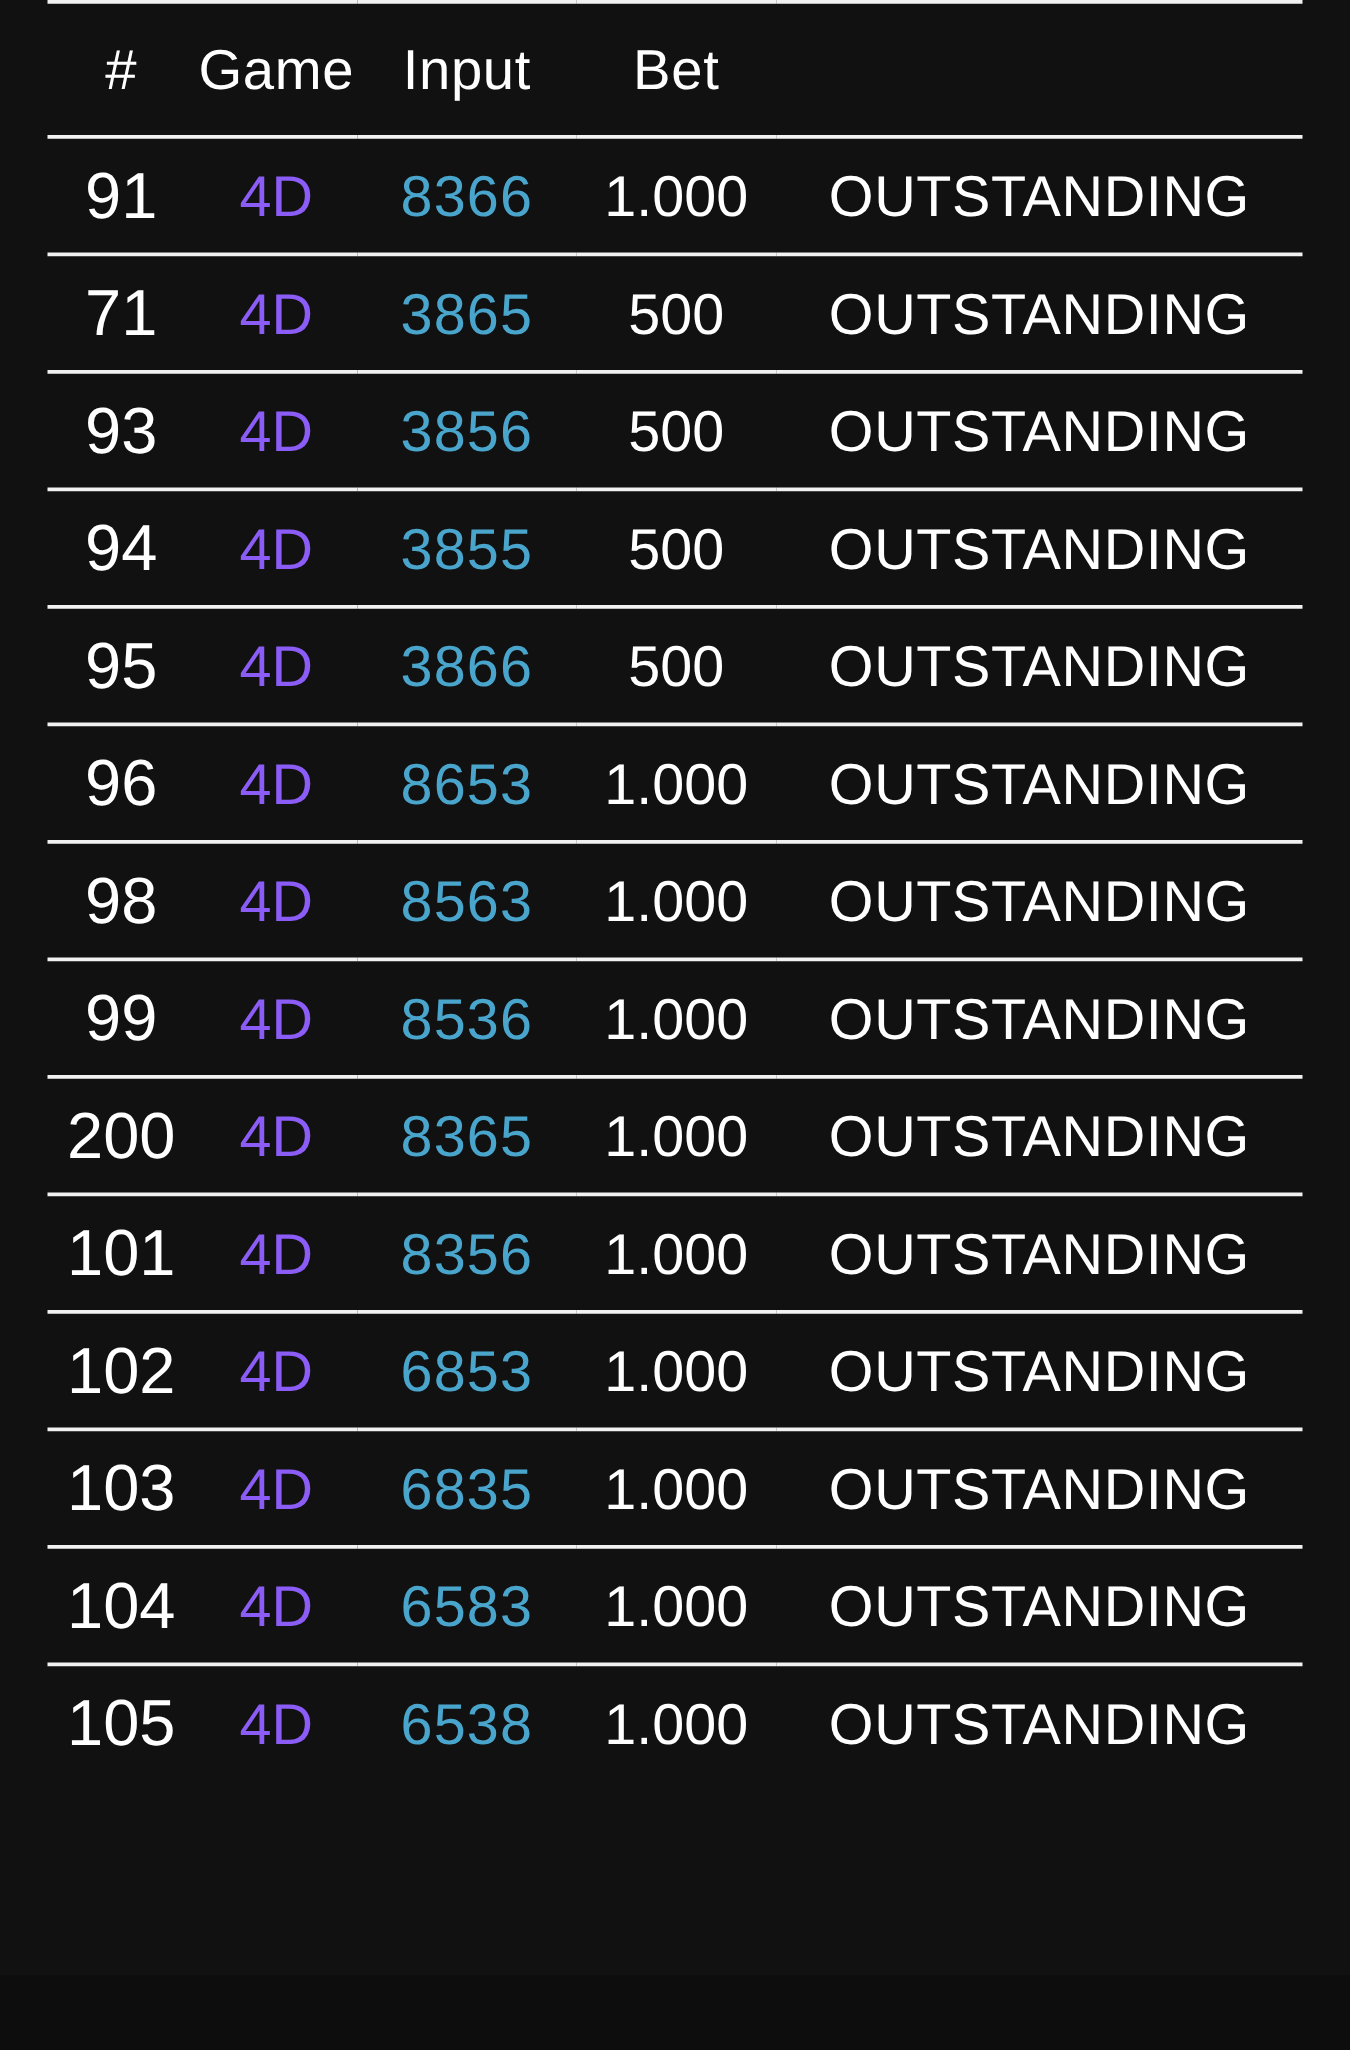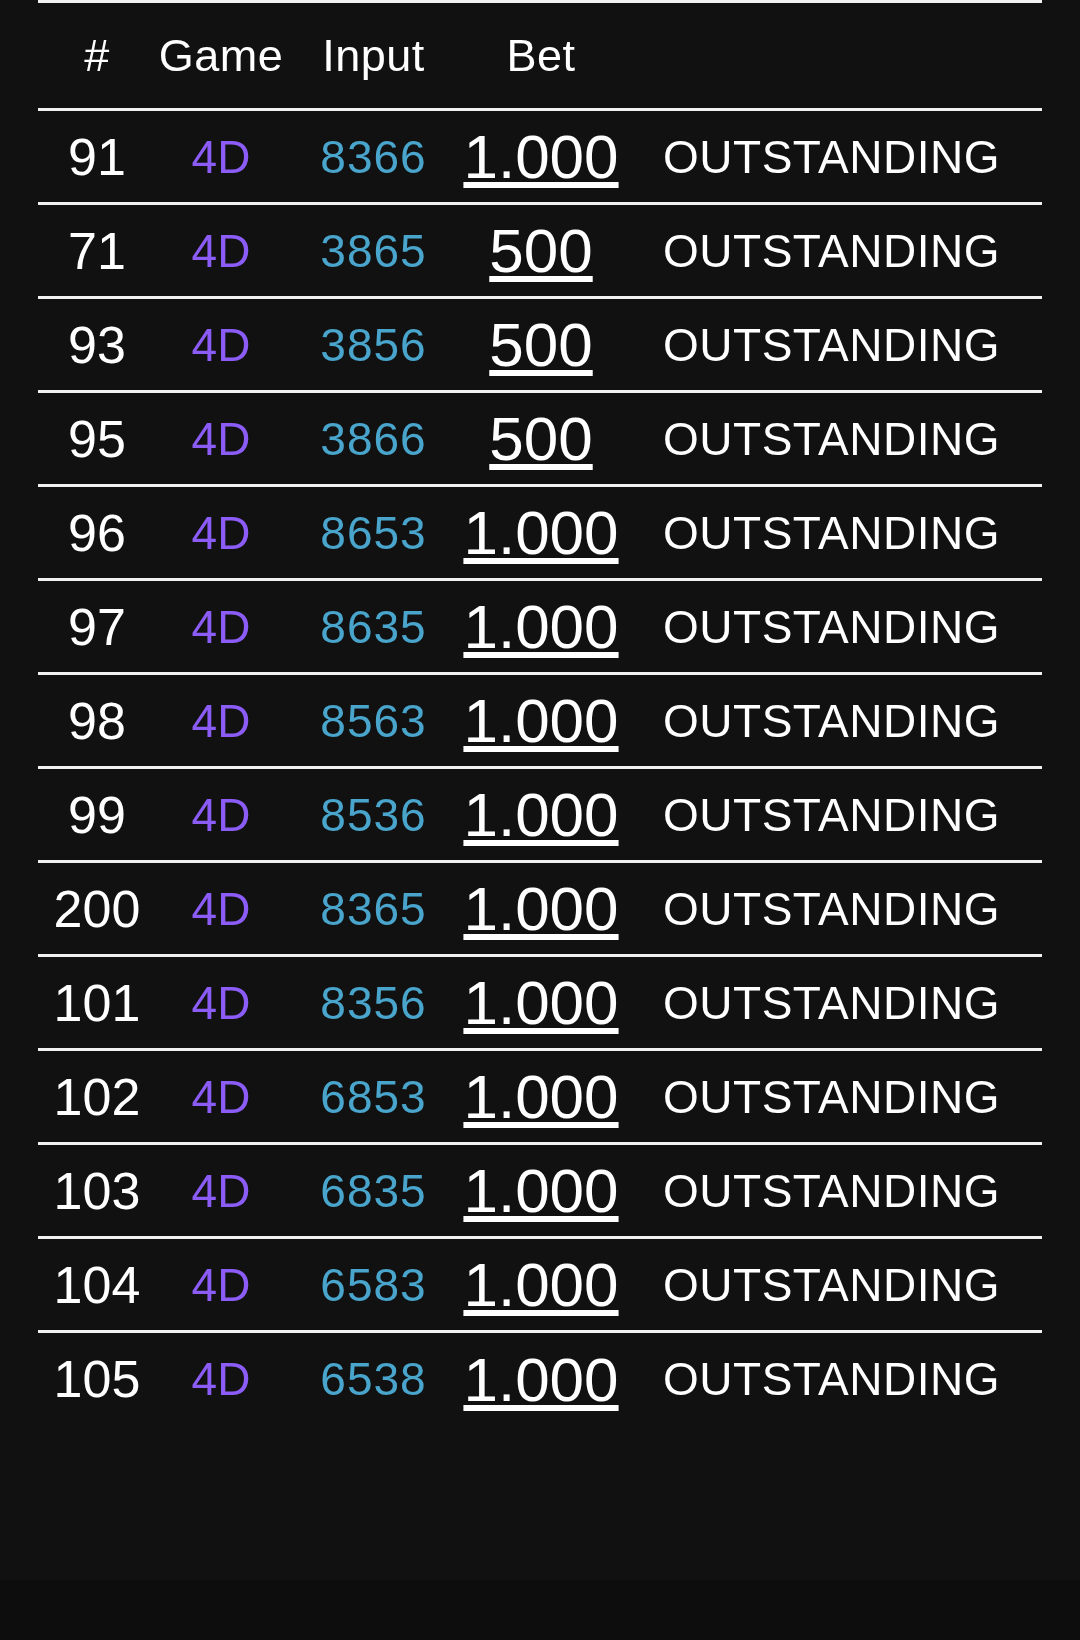--- a/index.html
+++ b/index.html
@@ -62,23 +62,22 @@
   td.cell-game {
     font-size: 46px;
     color: #8b5cf6;
   }
   td.cell-input {
     font-size: 46px;
     color: #49a5cc;
     letter-spacing: 1px;
   }
   td.cell-bet {
-    font-size: 62px;
-    color: #ffffff;
-    text-decoration: underline;
+    font-size: 46px;
+    color: #ffffff;
   }
   td.cell-status {
     font-size: 46px;
     color: #ffffff;
     letter-spacing: 0.5px;
   }
   tbody tr:last-child td {
     border-bottom: none;
   }
   .bottom-fade {
@@ -127,37 +126,37 @@
         <td class="cell-status">OUTSTANDING</td>
       </tr>
       <tr>
         <td class="cell-index">93</td>
         <td class="cell-game">4D</td>
         <td class="cell-input">3856</td>
         <td class="cell-bet">500</td>
         <td class="cell-status">OUTSTANDING</td>
       </tr>
       <tr>
+        <td class="cell-index">94</td>
+        <td class="cell-game">4D</td>
+        <td class="cell-input">3855</td>
+        <td class="cell-bet">500</td>
+        <td class="cell-status">OUTSTANDING</td>
+      </tr>
+      <tr>
         <td class="cell-index">95</td>
         <td class="cell-game">4D</td>
         <td class="cell-input">3866</td>
         <td class="cell-bet">500</td>
         <td class="cell-status">OUTSTANDING</td>
       </tr>
       <tr>
         <td class="cell-index">96</td>
         <td class="cell-game">4D</td>
         <td class="cell-input">8653</td>
-        <td class="cell-bet">1.000</td>
-        <td class="cell-status">OUTSTANDING</td>
-      </tr>
-      <tr>
-        <td class="cell-index">97</td>
-        <td class="cell-game">4D</td>
-        <td class="cell-input">8635</td>
         <td class="cell-bet">1.000</td>
         <td class="cell-status">OUTSTANDING</td>
       </tr>
       <tr>
         <td class="cell-index">98</td>
         <td class="cell-game">4D</td>
         <td class="cell-input">8563</td>
         <td class="cell-bet">1.000</td>
         <td class="cell-status">OUTSTANDING</td>
       </tr>

